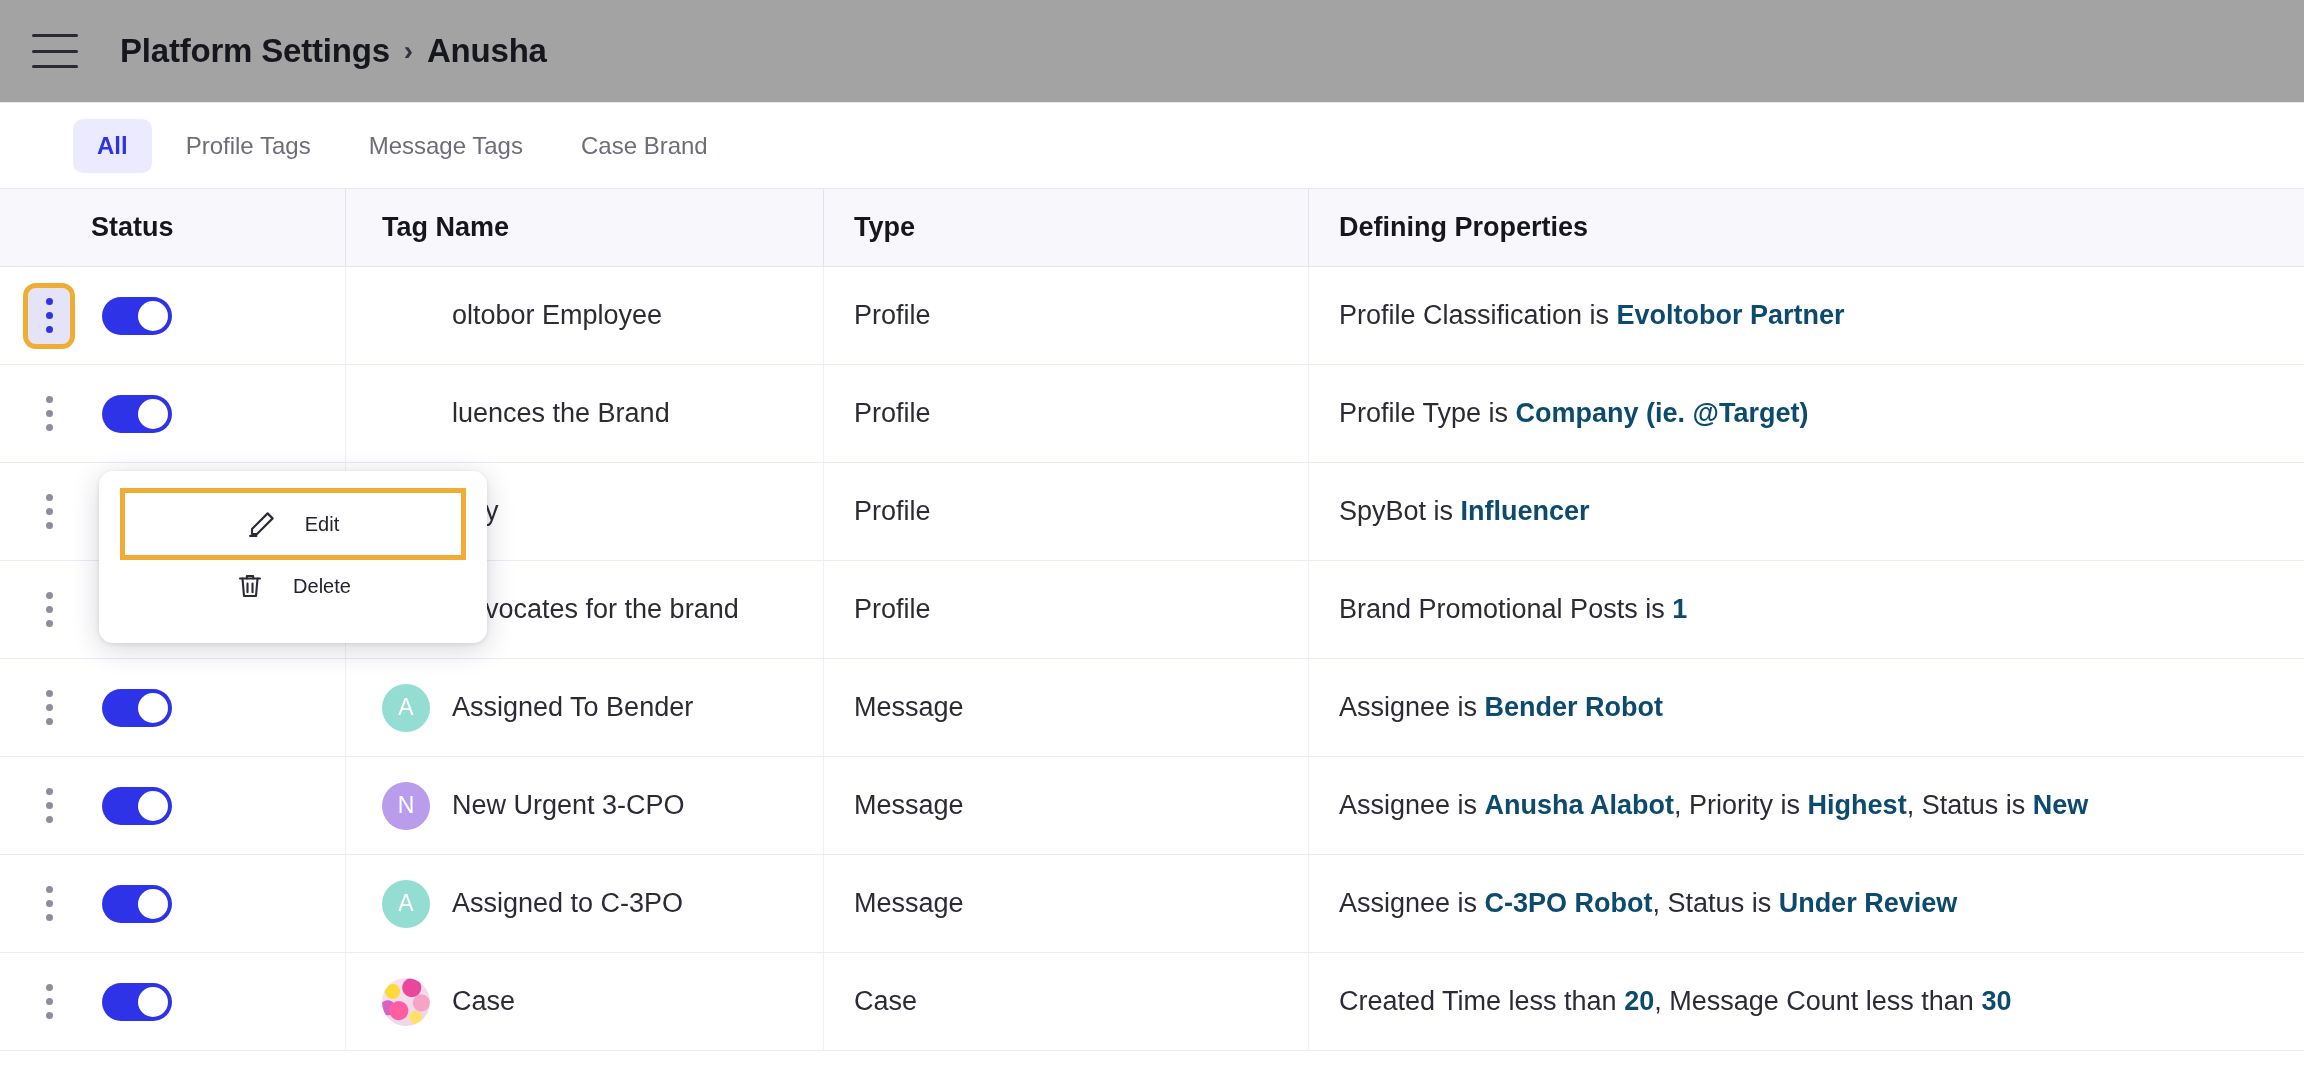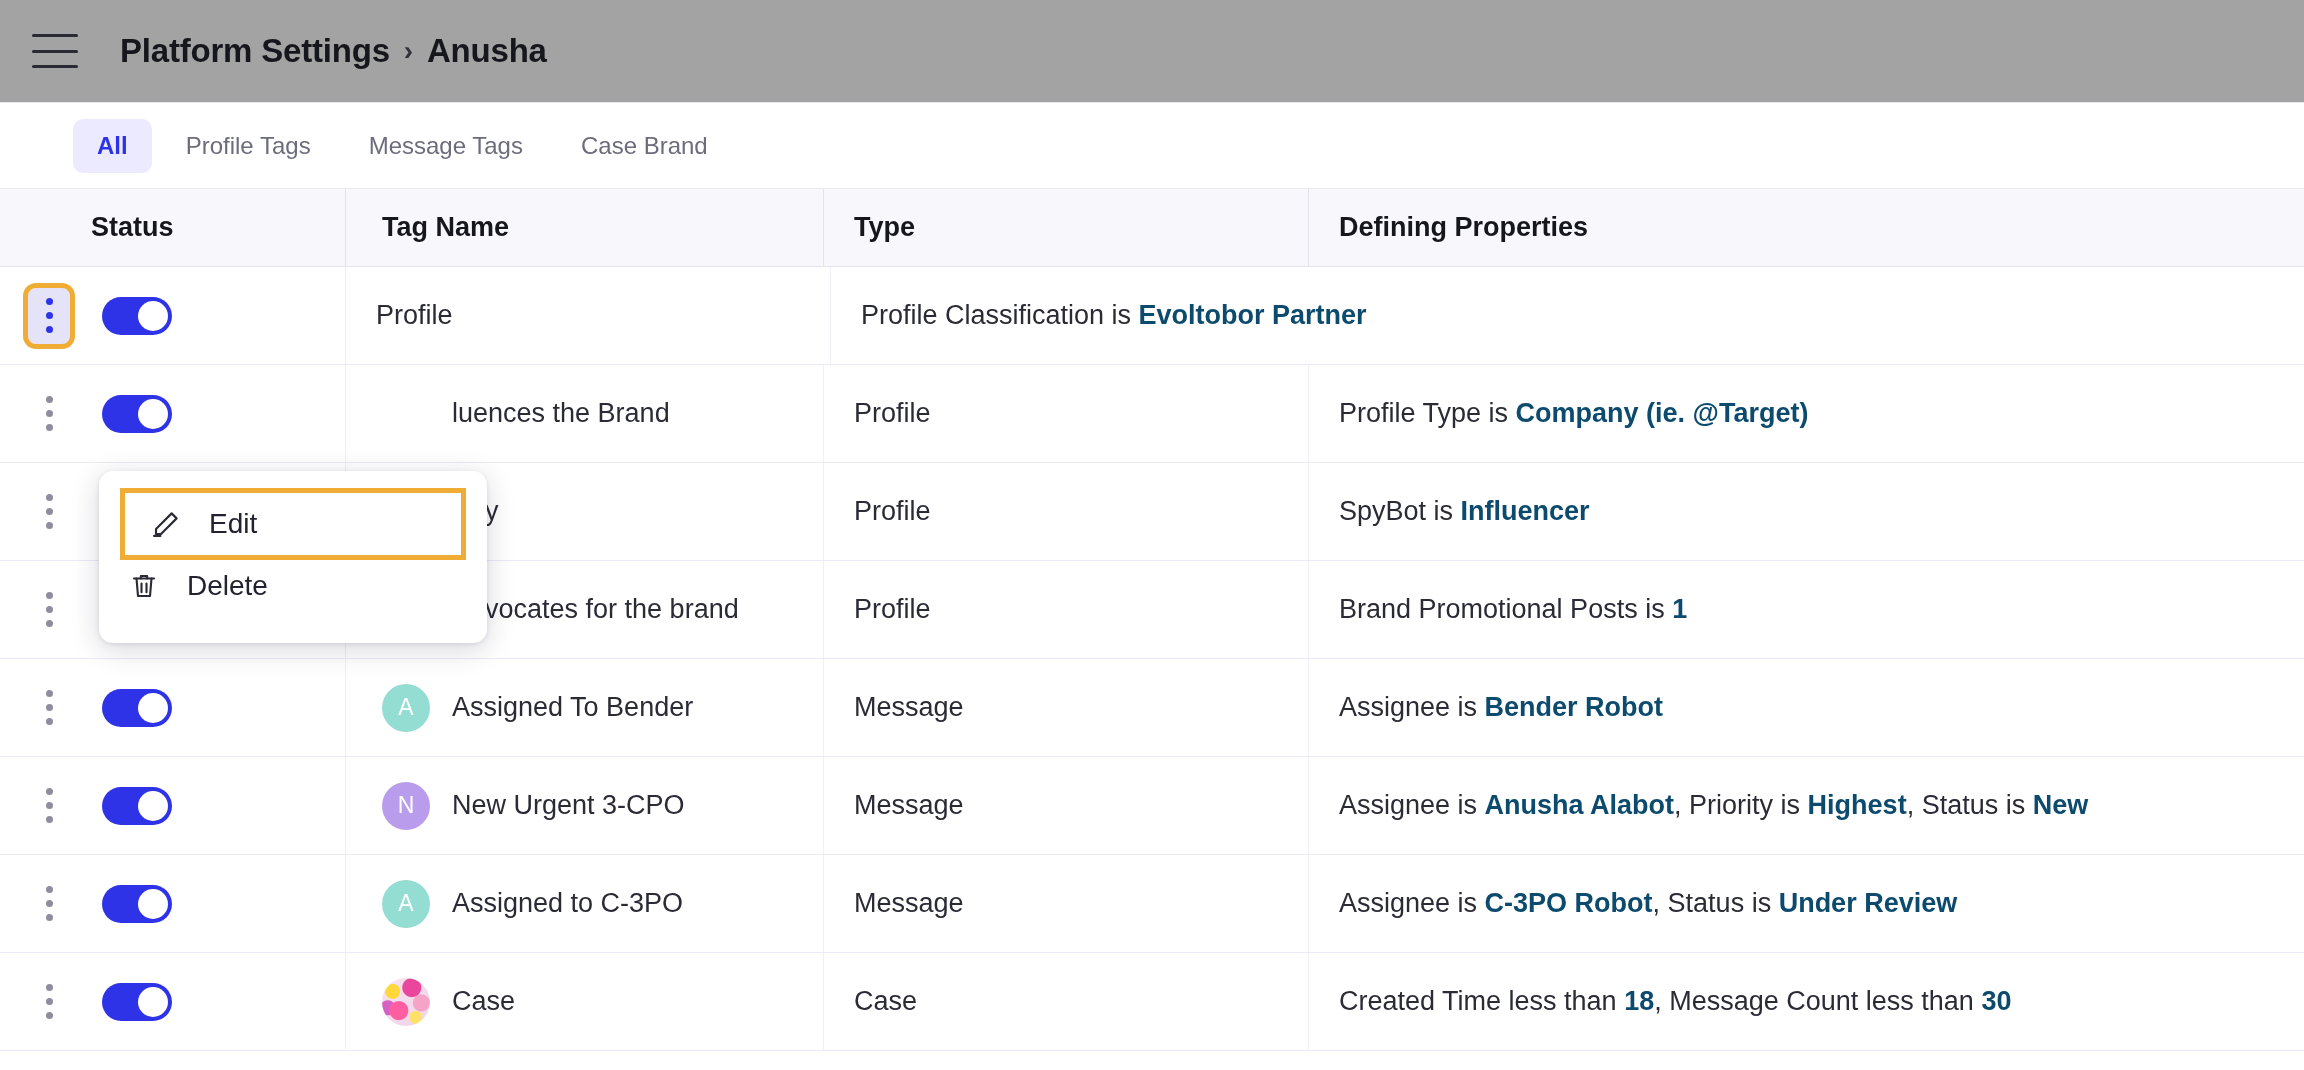--- a/index.html
+++ b/index.html
@@ -162,21 +162,21 @@
     box-shadow: 0 6px 28px rgba(30,30,60,0.18), 0 1px 4px rgba(30,30,60,0.10);
     padding: 22px 0 26px 0;
     z-index: 40;
   }
   .menu-item {
     display: flex; align-items: center;
     height: 62px;
     padding: 0 30px;
     gap: 28px;
     cursor: pointer;
-    font-size: 28px; color: #222230;
+    font-size: 20px; color: #222230; justify-content: center;
   }
   .menu-item.hl {
     outline: 5px solid #efad36;
     margin: 0 26px;
     padding: 0 26px;
     width: calc(100% - 52px);
   }
   .menu-icon { width: 30px; height: 30px; display: flex; align-items: center; justify-content: center; }
 
   .spacer-bottom { height: 14px; background: #ffffff; }
@@ -218,20 +218,24 @@
         <div class="c-status">
           <div class="kebab active kebab-hl">
             <i></i>
             <i></i>
             <i></i>
           </div>
           <div class="toggle">
             <span class="knob"></span>
           </div>
         </div>
+        <div class="c-name">
+          <div class="avatar" style="background: transparent;"></div>
+          <span class="cell-text">oltobor Employee</span>
+        </div>
         <div class="c-type">
           <span class="cell-text">Profile</span>
         </div>
         <div class="c-props">
           <div class="cell-text">Profile Classification is <b>Evoltobor Partner</b></div>
         </div>
       </div>
       <div class="row body">
         <div class="c-status">
           <div class="kebab">
@@ -380,21 +384,21 @@
           </div>
         </div>
         <div class="c-name">
           <div class="avatar floral"></div>
           <span class="cell-text">Case</span>
         </div>
         <div class="c-type">
           <span class="cell-text">Case</span>
         </div>
         <div class="c-props">
-          <div class="cell-text">Created Time less than <b>18</b>, Message Count less than <b>30</b></div>
+          <div class="cell-text">Created Time less than <b>20</b>, Message Count less than <b>30</b></div>
         </div>
       </div>
     </div>
 
   <div class="menu" id="ctxmenu">
       <div class="menu-item hl">
         <span class="menu-icon">
           <svg width="30" height="30" viewBox="0 0 24 24" fill="none" stroke="#2b2b36" stroke-width="1.7" stroke-linecap="round" stroke-linejoin="round">
             <path d="M16.5 3.5l4 4L8 20H4v-4z"></path>
             <path d="M2.5 21.5h5"></path>

